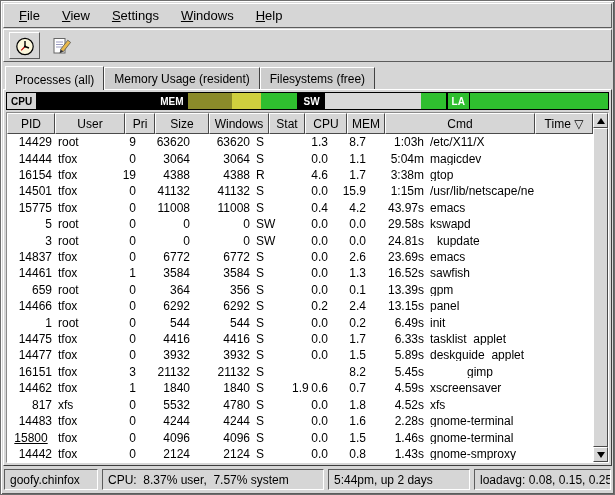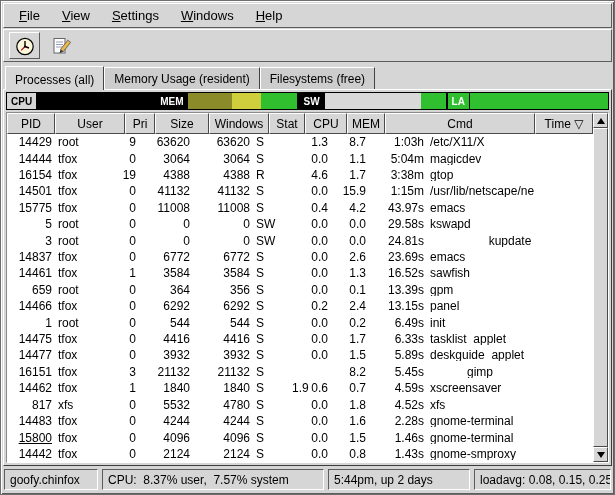--- a/index.html
+++ b/index.html
@@ -221,21 +221,21 @@
             <div class="tr">
               <div class="td" style="width: 48px; text-align: right;">3</div>
               <div class="td" style="width: 54px; text-align: left;">root</div>
               <div class="td" style="width: 30px; text-align: right;">0</div>
               <div class="td" style="width: 54px; text-align: right;">0</div>
               <div class="td" style="width: 60px; text-align: right;">0</div>
               <div class="td" style="width: 36px; text-align: left;">SW</div>
               <div class="td" style="width: 42px; text-align: right;">0.0</div>
               <div class="td" style="width: 38px; text-align: right;">0.0</div>
               <div class="td" style="width: 58px; text-align: right;">24.81s</div>
-              <div class="td" style="flex: 1 1 0%; text-align: center;">kupdate</div>
+              <div class="td" style="flex: 1 1 0%; text-align: left; margin-left: 7px;">kupdate</div>
             </div>
             <div class="tr">
               <div class="td" style="width: 48px; text-align: right;">14837</div>
               <div class="td" style="width: 54px; text-align: left;">tfox</div>
               <div class="td" style="width: 30px; text-align: right;">0</div>
               <div class="td" style="width: 54px; text-align: right;">6772</div>
               <div class="td" style="width: 60px; text-align: right;">6772</div>
               <div class="td" style="width: 36px; text-align: left;">S</div>
               <div class="td" style="width: 42px; text-align: right;">0.0</div>
               <div class="td" style="width: 38px; text-align: right;">2.6</div>
@@ -356,21 +356,21 @@
               <div class="td" style="width: 30px; text-align: right;">0</div>
               <div class="td" style="width: 54px; text-align: right;">4244</div>
               <div class="td" style="width: 60px; text-align: right;">4244</div>
               <div class="td" style="width: 36px; text-align: left;">S</div>
               <div class="td" style="width: 42px; text-align: right;">0.0</div>
               <div class="td" style="width: 38px; text-align: right;">1.6</div>
               <div class="td" style="width: 58px; text-align: right;">2.28s</div>
               <div class="td" style="flex: 1 1 0%; text-align: left;">gnome-terminal</div>
             </div>
             <div class="tr">
-              <div class="td" style="width: 48px; text-align: right; text-decoration: underline;">15800</div>
+              <div class="td" style="width: 48px; text-align: center; text-decoration: underline;">15800</div>
               <div class="td" style="width: 54px; text-align: left;">tfox</div>
               <div class="td" style="width: 30px; text-align: right;">0</div>
               <div class="td" style="width: 54px; text-align: right;">4096</div>
               <div class="td" style="width: 60px; text-align: right;">4096</div>
               <div class="td" style="width: 36px; text-align: left;">S</div>
               <div class="td" style="width: 42px; text-align: right;">0.0</div>
               <div class="td" style="width: 38px; text-align: right;">1.5</div>
               <div class="td" style="width: 58px; text-align: right;">1.46s</div>
               <div class="td" style="flex: 1 1 0%; text-align: left;">gnome-terminal</div>
             </div>

